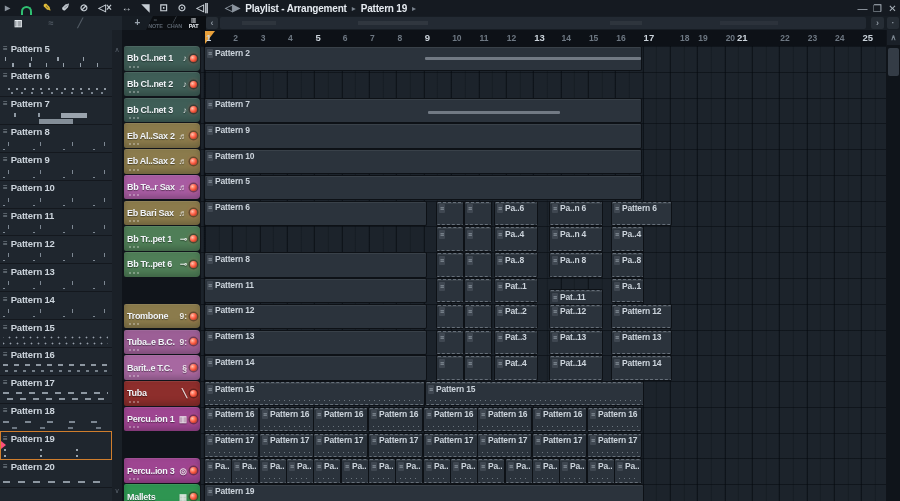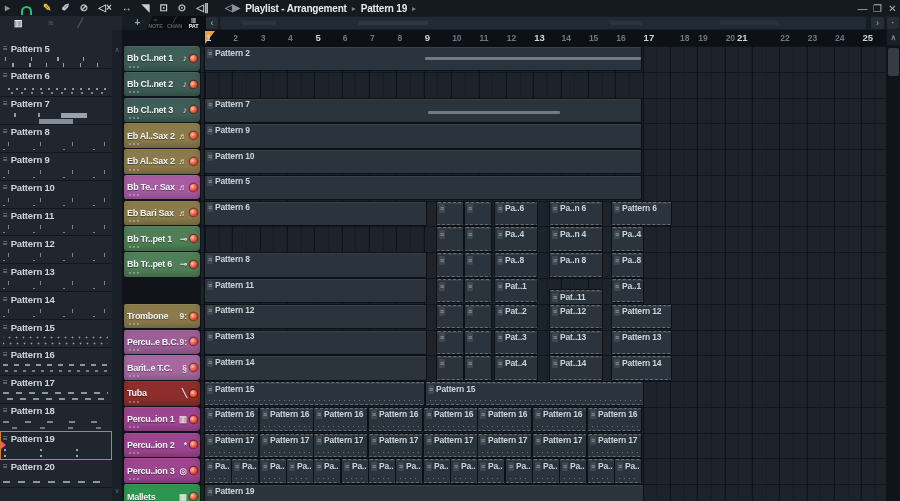--- a/index.html
+++ b/index.html
@@ -388,44 +388,39 @@
       <span class="tn">Bb Tr..pet 6</span>
       <span class="tic">⊸</span>
       <span class="dot"></span>
     </div>
     <div class="thdr" style="top: 303.8px; background: rgb(139, 123, 76);">
       <span class="tn">Trombone</span>
       <span class="tic">9:</span>
       <span class="dot"></span>
     </div>
     <div class="thdr" style="top: 329.58px; background: rgb(156, 95, 150);">
-      <span class="tn">Percu..e B.C.</span>
+      <span class="tn">Tuba..e B.C.</span>
       <span class="tic">9:</span>
       <span class="dot"></span>
     </div>
     <div class="thdr" style="top: 381.14px; background: rgb(141, 46, 44);">
       <span class="tn">Tuba</span>
       <span class="tic">╲</span>
       <span class="dot"></span>
     </div>
     <div class="thdr" style="top: 355.36px; background: rgb(167, 104, 161);">
       <span class="tn">Barit..e T.C.</span>
       <span class="tic">§</span>
       <span class="dot"></span>
     </div>
     <div class="thdr" style="top: 406.92px; background: rgb(158, 69, 145);">
       <span class="tn">Percu..ion 1</span>
       <span class="tic">▥</span>
       <span class="dot"></span>
     </div>
-    <div class="thdr" style="top: 432.7px; background: rgb(158, 69, 145);">
-      <span class="tn">Percu..ion 2</span>
-      <span class="tic">*</span>
-      <span class="dot"></span>
-    </div>
     <div class="thdr" style="top: 458.48px; background: rgb(158, 69, 145);">
       <span class="tn">Percu..ion 3</span>
       <span class="tic">◎</span>
       <span class="dot"></span>
     </div>
     <div class="thdr" style="top: 484.26px; background: rgb(46, 149, 81);">
       <span class="tn">Mallets</span>
       <span class="tic">▦</span>
       <span class="dot"></span>
     </div>

